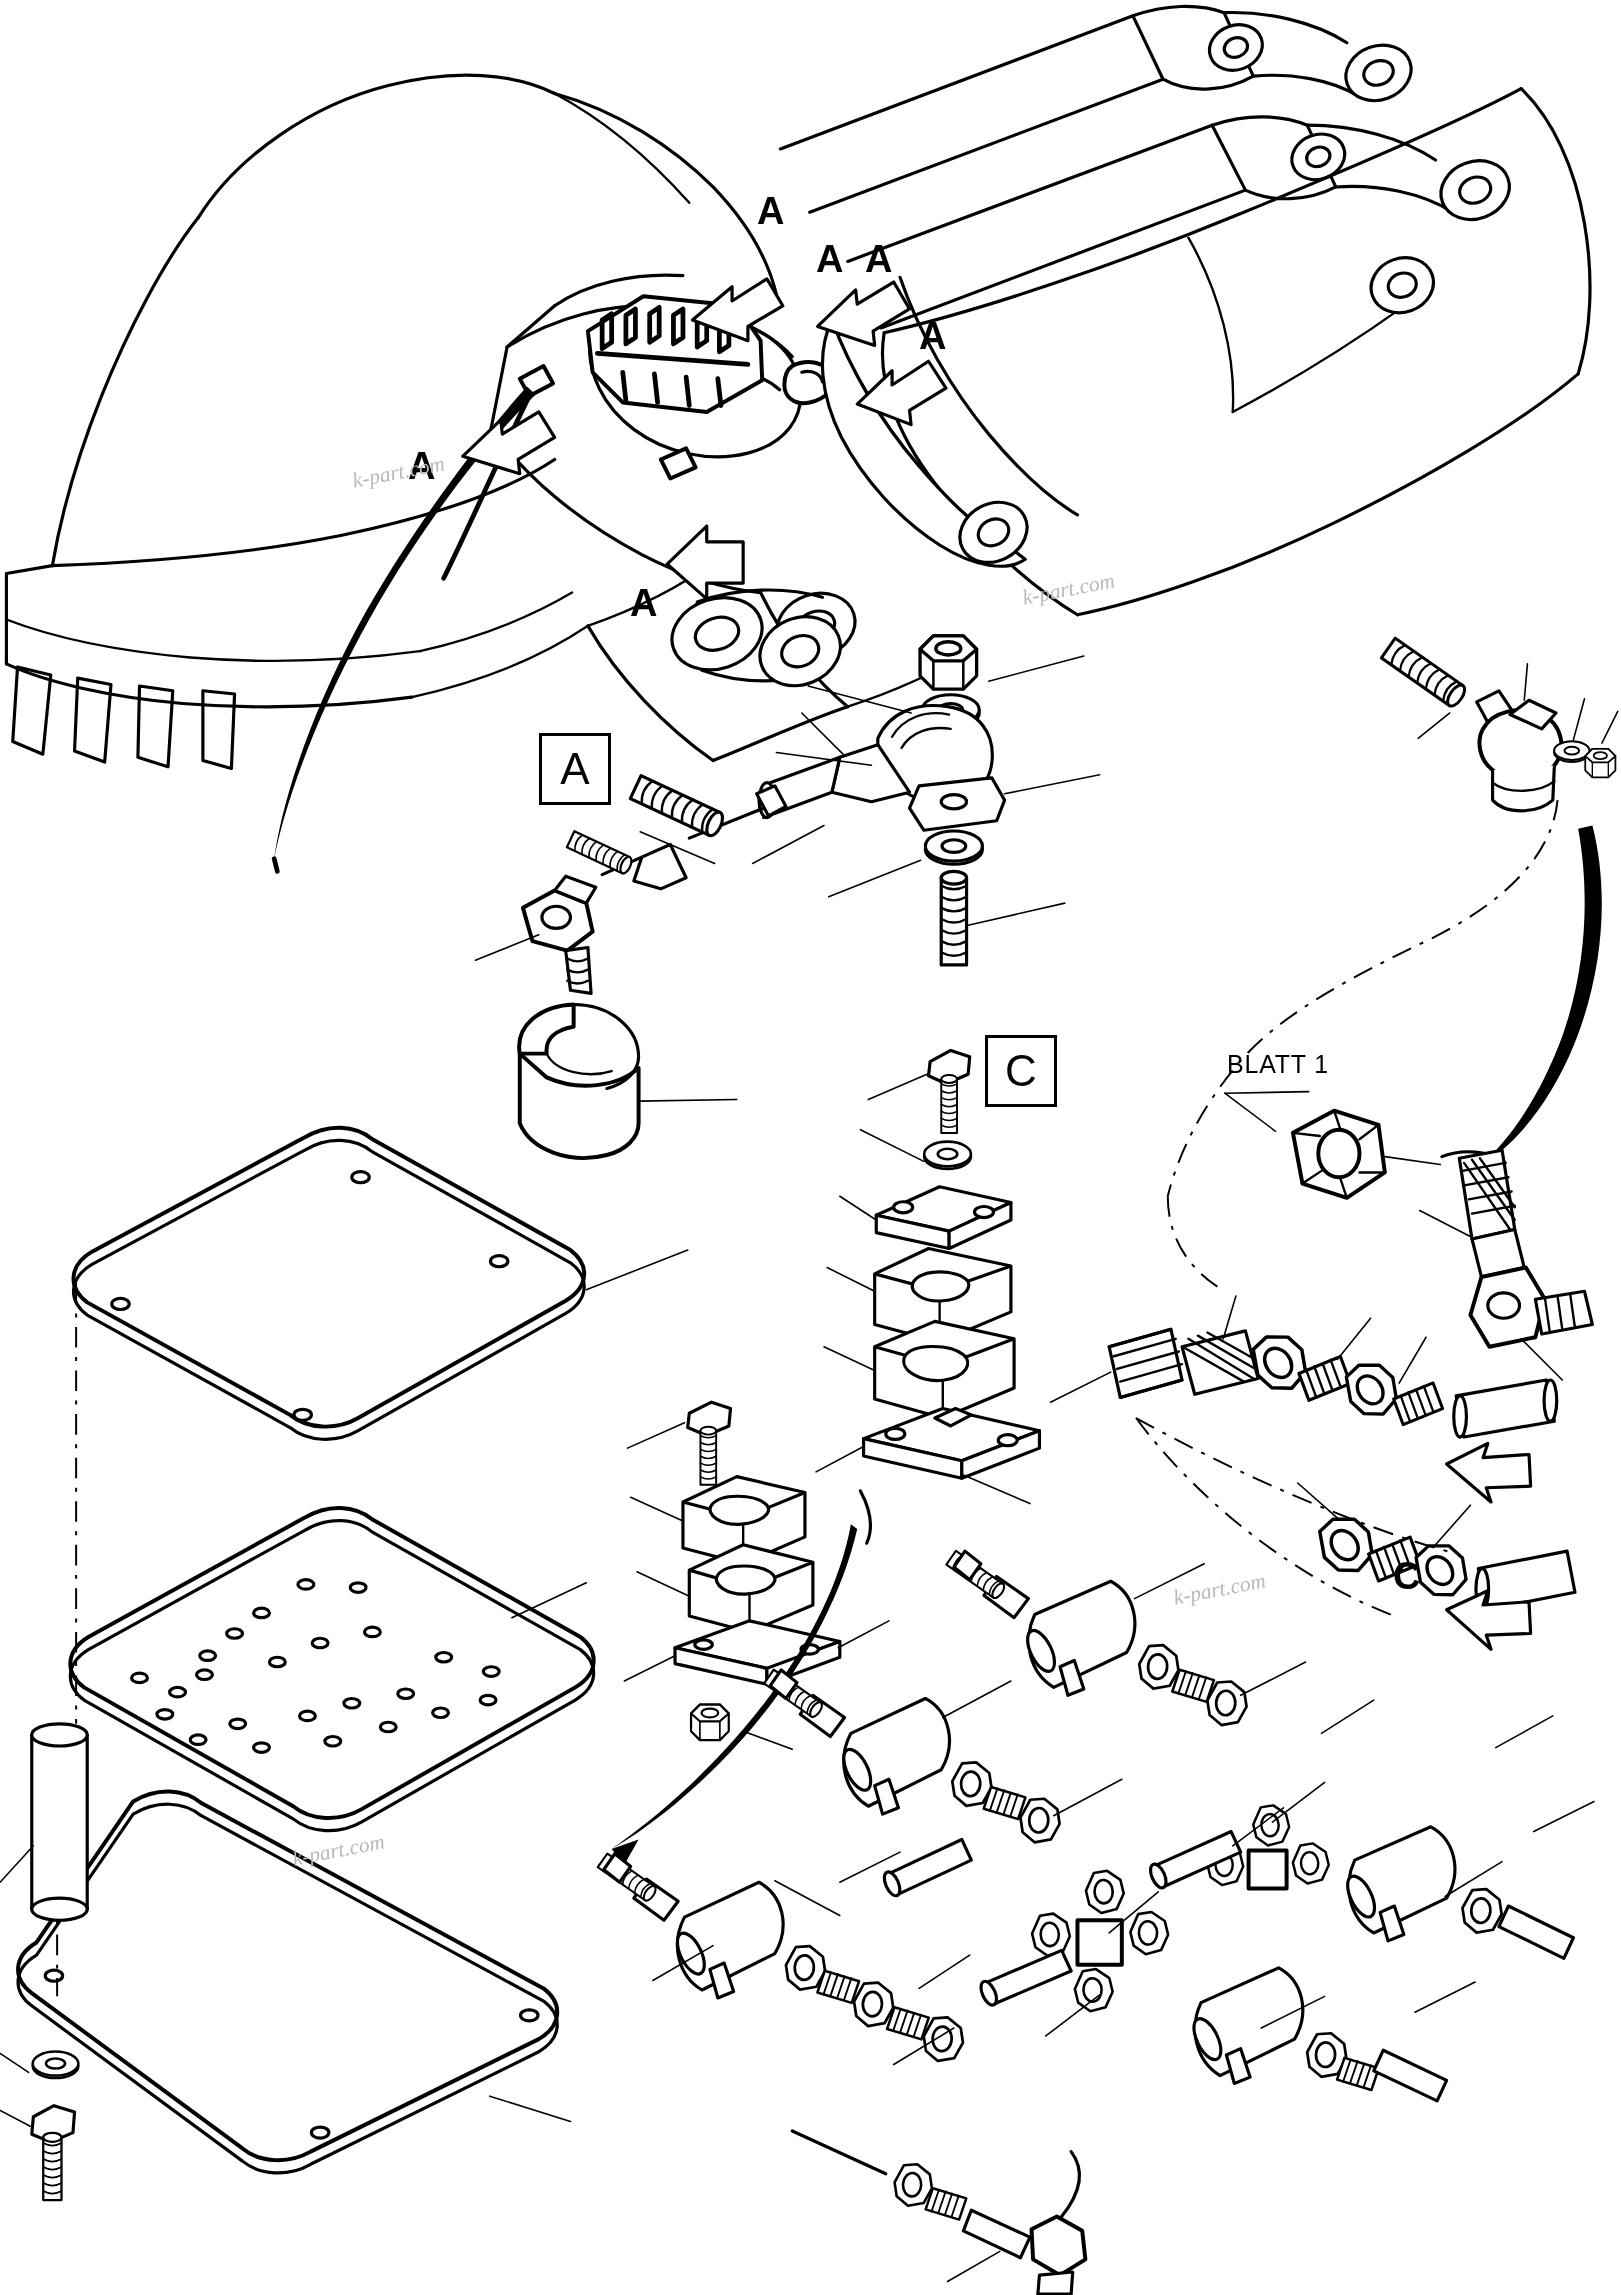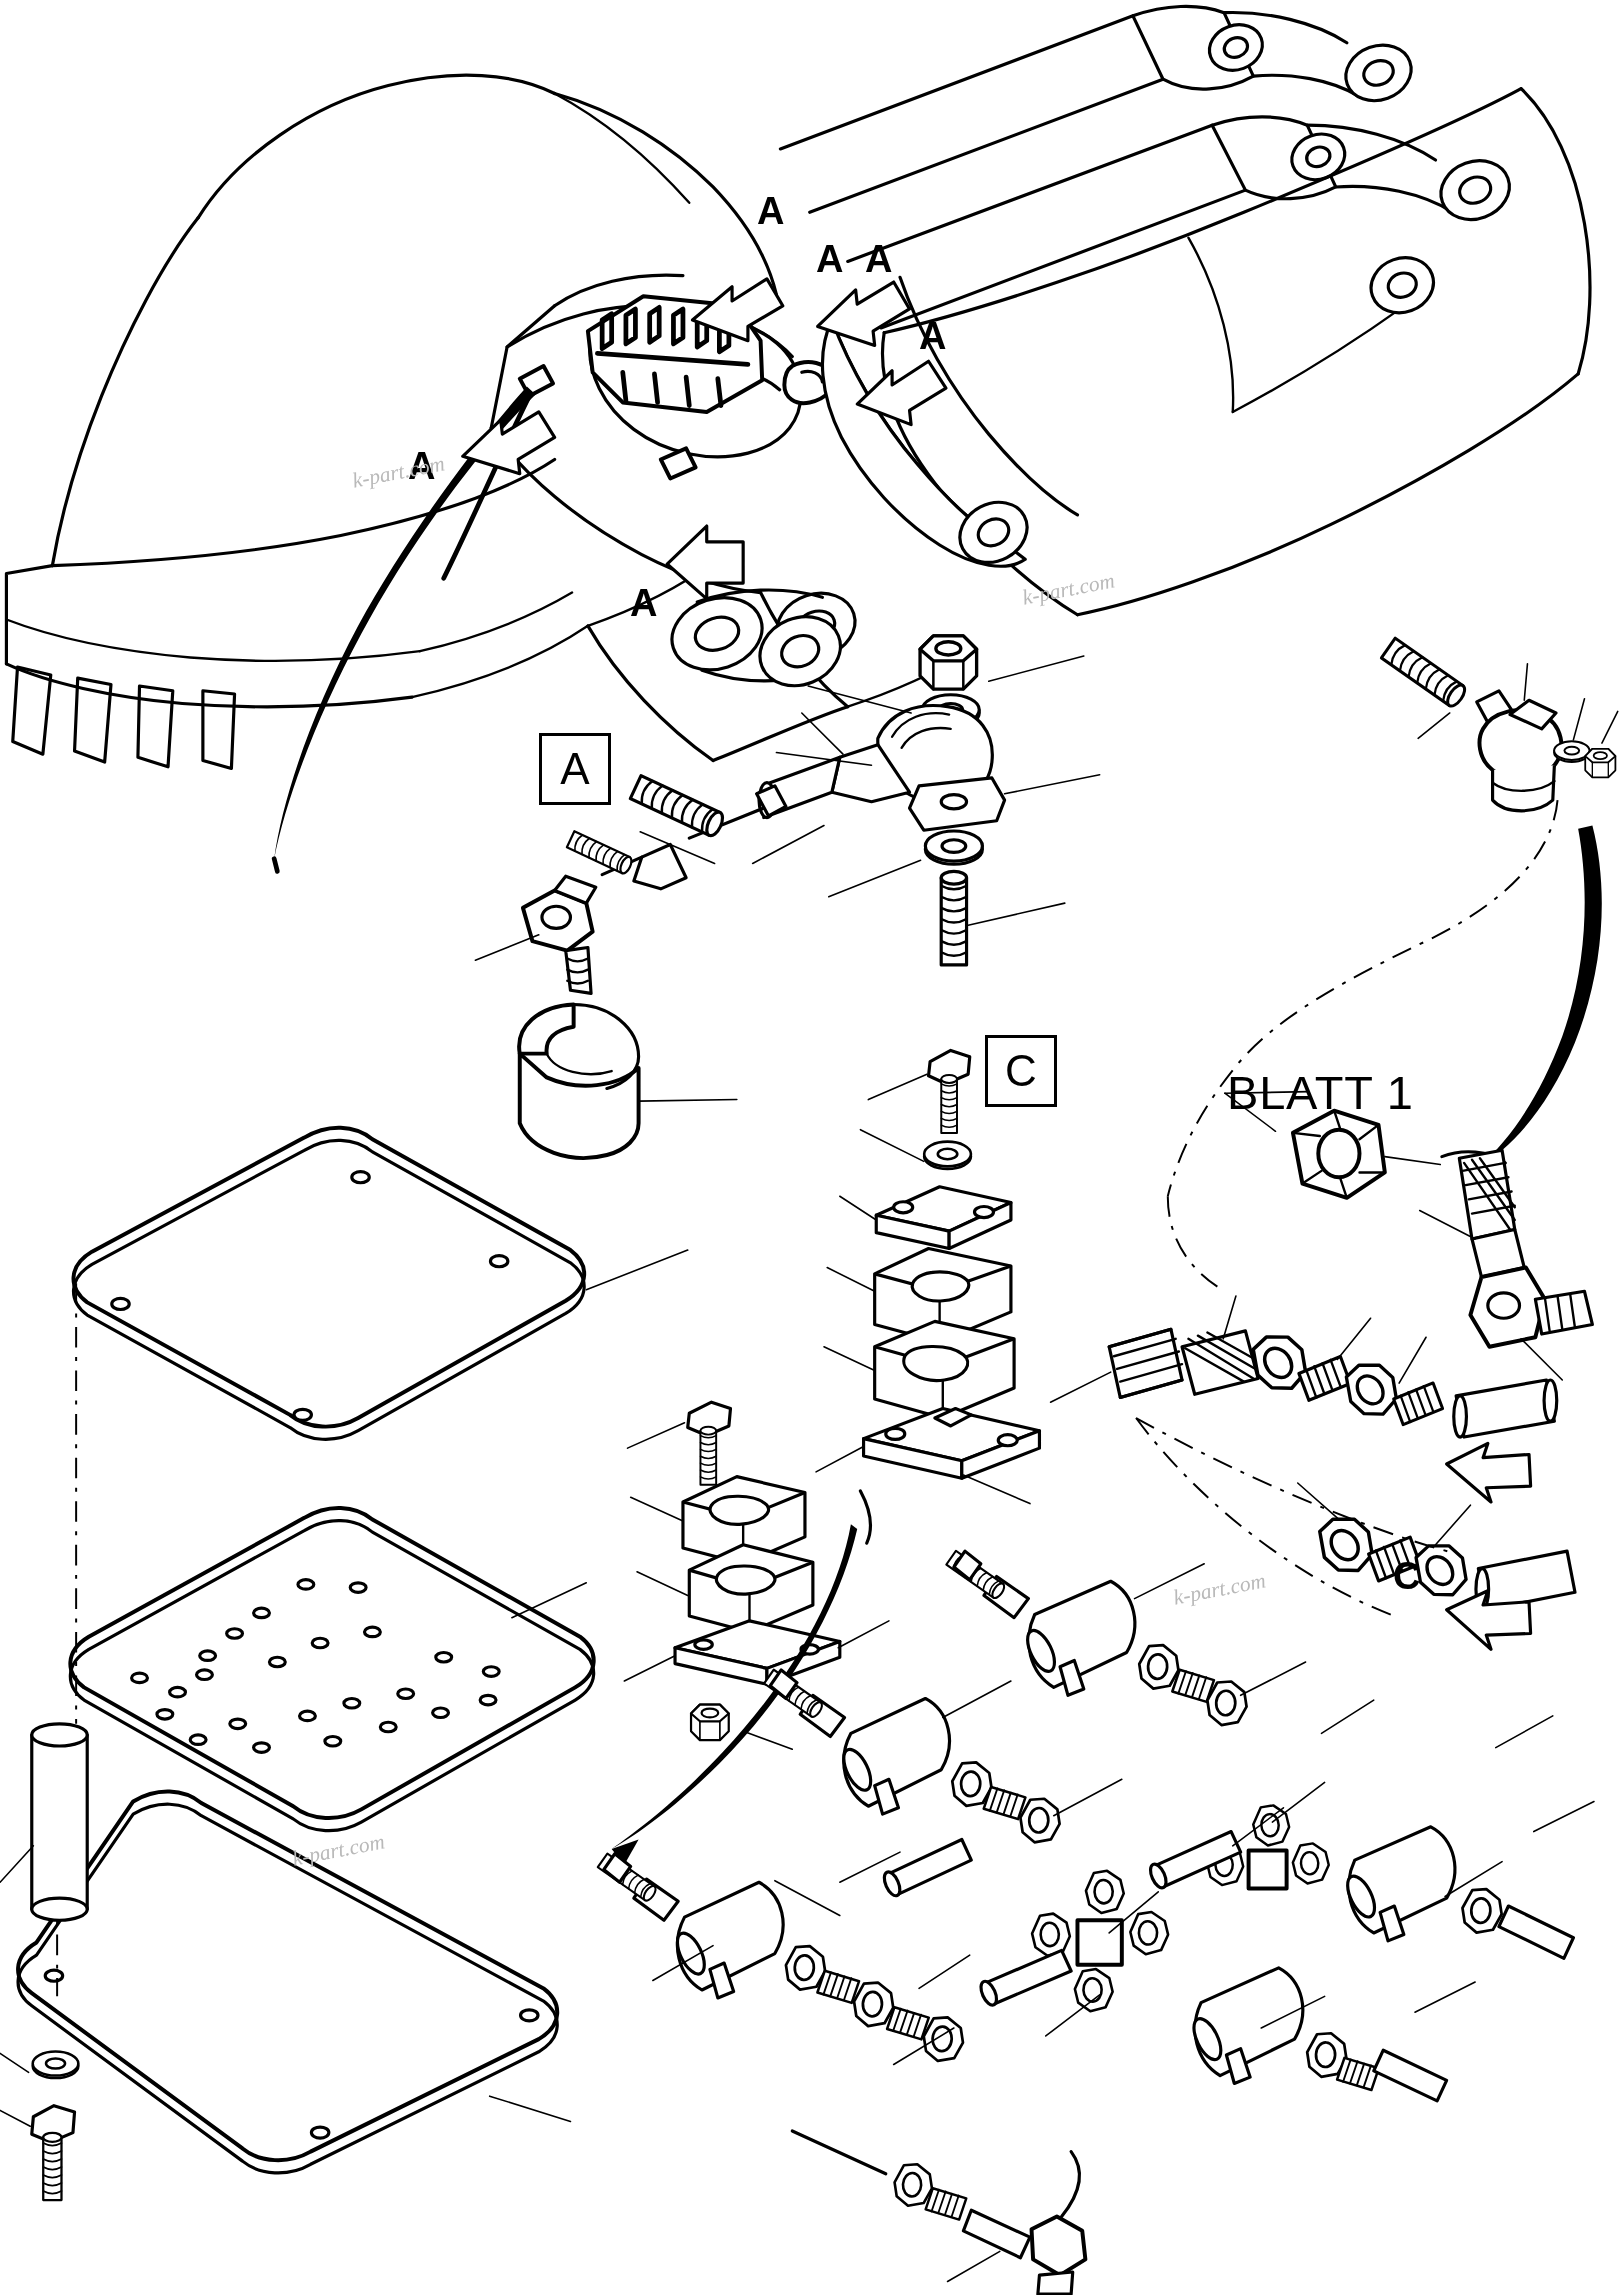--- a/index.html
+++ b/index.html
@@ -4,21 +4,21 @@
 <style>
   html,body{margin:0;padding:0;background:#ffffff;}
   body{font-family:"Liberation Sans", sans-serif;}
   #sheet{position:relative;width:1621px;height:2295px;background:#fff;overflow:hidden;}
   #sheet svg{position:absolute;left:0;top:0;width:1621px;height:2295px;}
   .lbl{position:absolute;font-family:"Liberation Sans",sans-serif;font-weight:bold;color:#000;}
   .boxlbl{position:absolute;border:3.2px solid #000;background:#fff;display:flex;align-items:center;justify-content:center;
           font-family:"Liberation Sans",sans-serif;font-weight:400;color:#000;}
   .wm{position:absolute;color:#b9b9b9;font-family:"Liberation Serif",serif;font-style:italic;
       font-size:21.4px;white-space:nowrap;user-select:none;}
-  .blatt{position:absolute;font-family:"Liberation Sans",sans-serif;font-size:47px;color:#000;letter-spacing:0.8px;white-space:nowrap;margin-top:15px;}
+  .blatt{position:absolute;font-family:"Liberation Sans",sans-serif;font-size:25px;color:#000;letter-spacing:0.8px;white-space:nowrap;}
 </style>
 </head>
 <body>
 
 <div id="sheet">
 
 <svg viewBox="0 0 2046 2897" xmlns="http://www.w3.org/2000/svg">
   <defs>
     <style>
       .t{fill:none;stroke:#000;stroke-width:3;stroke-linecap:round;stroke-linejoin:round;}

